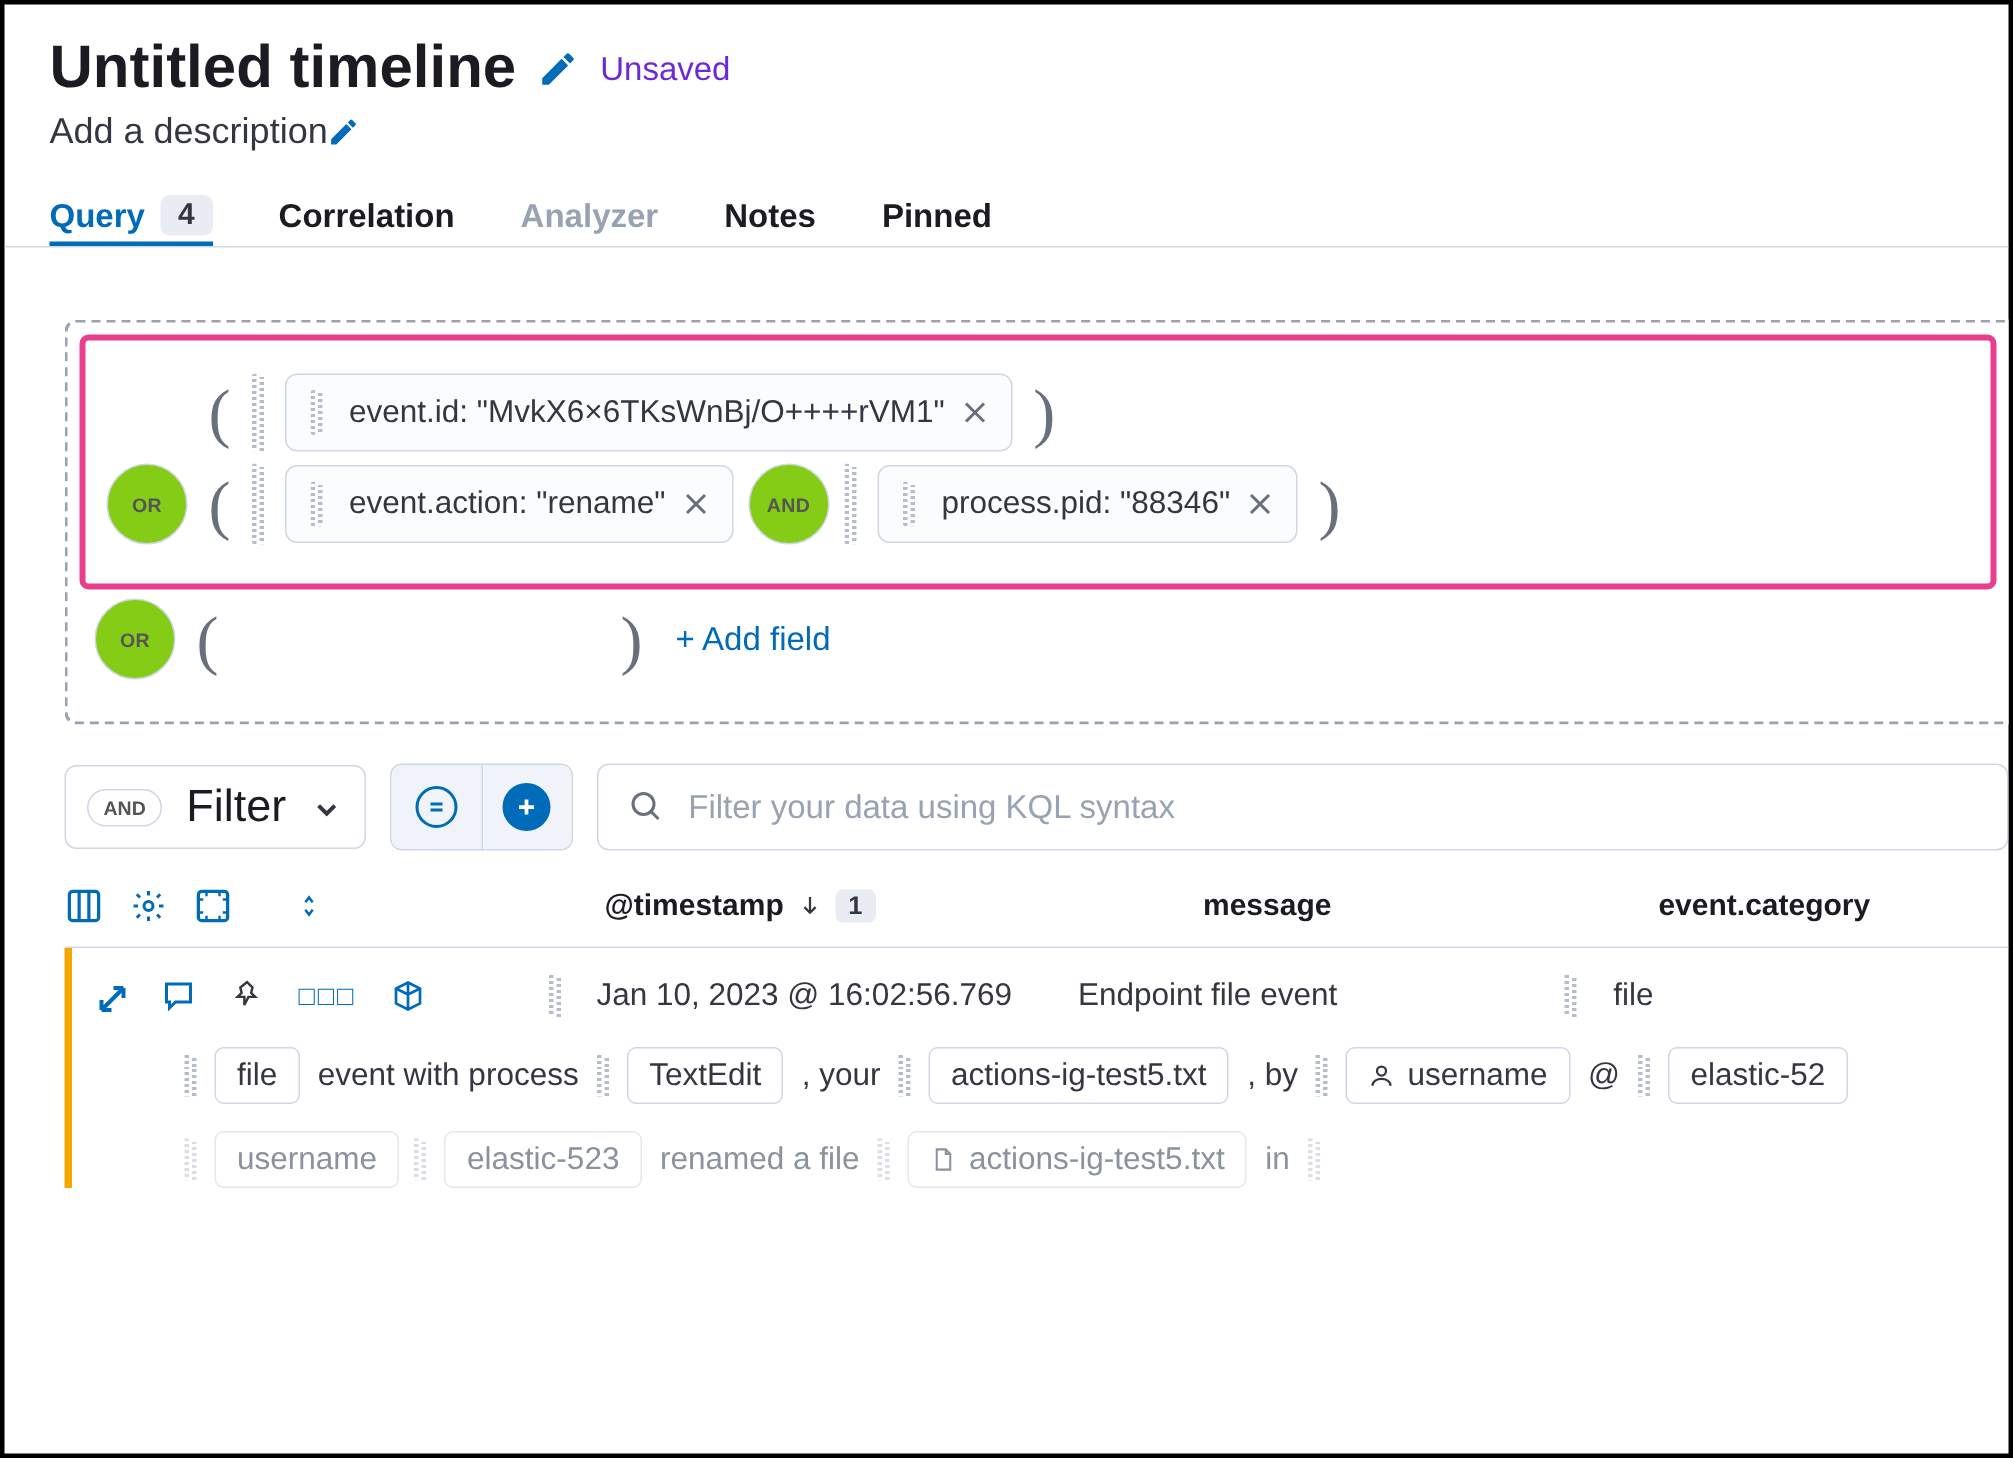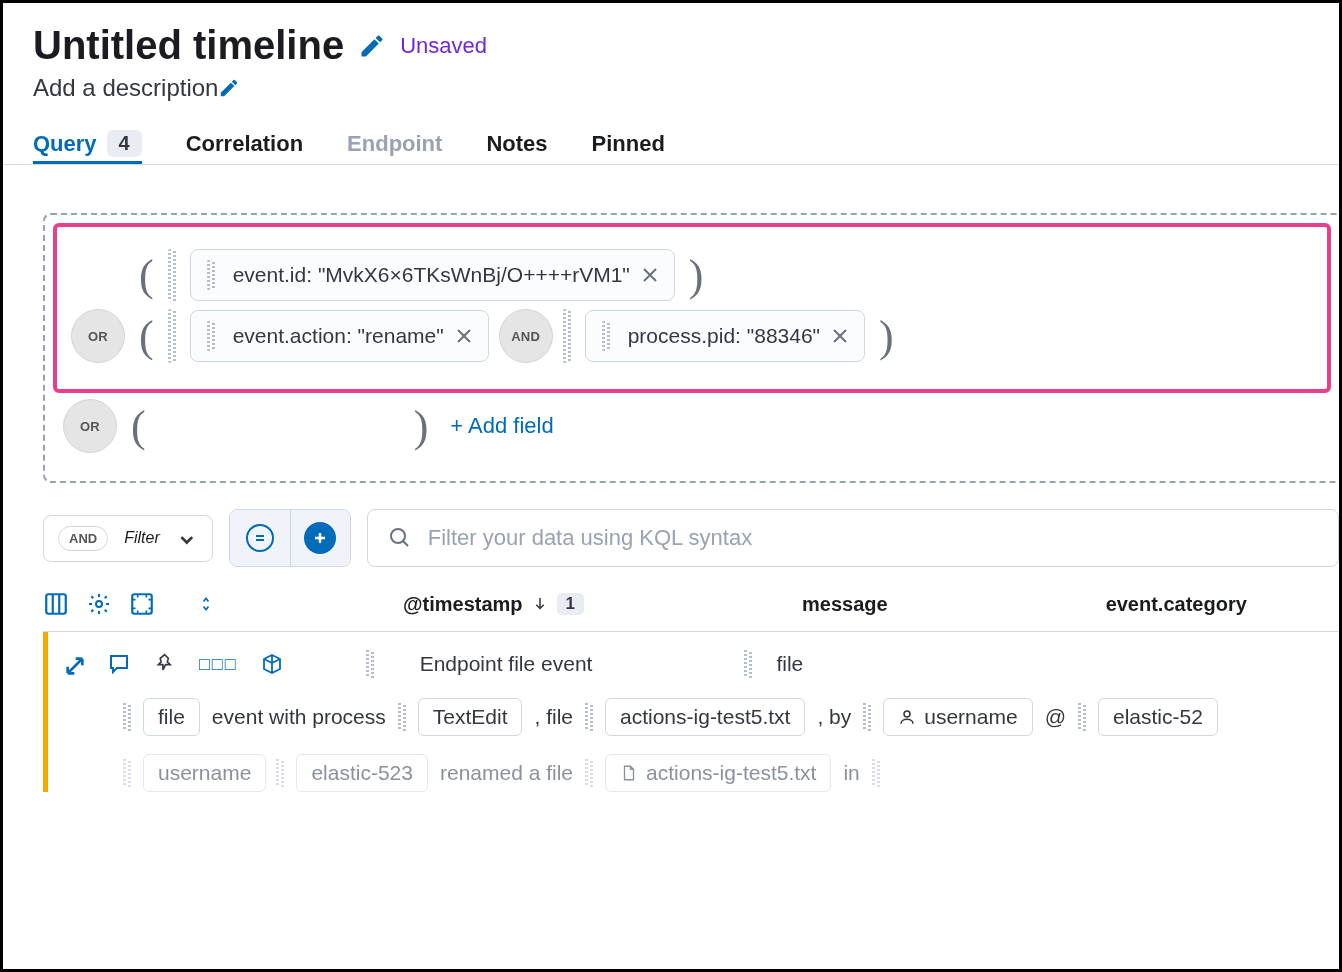--- a/index.html
+++ b/index.html
@@ -32,33 +32,33 @@
   .time-btn { display:flex; align-items:center; gap:10px; background:#e9eef7; border-right:1px solid #cfd6e4; padding:0 20px; cursor:pointer;}
   .cal-icon { width:24px; height:24px; color:#006bb8; }
   .chev { width:14px; height:14px; color:#006bb8; }
   .time-text { flex:1; text-align:center; font-size:22px; color:#343741; padding:16px 0;}
   
   .dropzone { margin-top:20px; border:2px dashed #98a2b3; border-radius:8px; padding:20px 18px 20px 18px; position:relative; border-right:none; border-top-right-radius:0; border-bottom-right-radius:0;}
   .dropzone::after{ content:""; position:absolute; right:-2px; top:-2px; bottom:-2px; width:4px; background:#fff;}
   .highlight-box { border:4px solid #e83e8c; border-radius:6px; padding:14px 14px 18px 14px; margin:-12px -10px 4px -10px; background:#fff;}
   
   .qrow { display:flex; align-items:center; gap:10px; margin:8px 0; }
-  .op-chip { width:54px; height:54px; border:1px solid #cfd6e4; border-radius:50%; background:#e5e5e5; display:flex; align-items:center; justify-content:center; font-size:13px; font-weight:600; color:#555; letter-spacing:0.3px;}
+  .op-chip { width:54px; height:54px; border:1px solid #cfd6e4; border-radius:50%; background:#84cc16; display:flex; align-items:center; justify-content:center; font-size:13px; font-weight:600; color:#555; letter-spacing:0.3px;}
   .paren { font-size:44px; color:#69707d; font-family: Georgia, serif; padding:0 4px;}
   .drag { width:10px; align-self:stretch; background: repeating-linear-gradient(to bottom, #b5bdcc 0 2px, transparent 2px 4px), repeating-linear-gradient(to bottom, #b5bdcc 0 2px, transparent 2px 4px); background-size:3px 100%, 3px 100%; background-position:0 0, 5px 2px; background-repeat:no-repeat; border-radius:2px; margin-right:2px; cursor:grab;}
   .pill { display:flex; align-items:center; gap:12px; border:1px solid #cfd6e4; background:#fbfcfe; padding:10px 16px; border-radius:8px; font-size:21px; color:#343741;}
   .pill .x { width:16px; height:16px; color:#69707d; cursor:pointer;}
   .pill .drag{ height:30px; margin-right:4px;}
   .add-field { color:#006bb8; font-size:22px; cursor:pointer; margin-left:8px;}
   .spacer-or { width:54px; }
 
   .filter-row { display:flex; align-items:center; gap:16px; margin-top:26px;}
   .filter-left { display:flex; align-items:center; gap:16px; border:1px solid #cfd6e4; border-radius:8px; padding:10px 18px 10px 14px;}
   .and-sm { border:1px solid #cfd6e4; border-radius:16px; padding:4px 10px; font-size:13px; font-weight:600; color:#555;}
-  .filter-label { font-size:16px; color:#1a1c21;font-style:italic;}
+  .filter-label { font-size:30px; color:#1a1c21;}
   .chev-dn { width:18px; height:18px; color:#343741;}
   .icon-pair { display:flex; border:1px solid #cfd6e4; border-radius:8px; overflow:hidden;}
   .icon-btn { width:60px; height:56px; display:flex; align-items:center; justify-content:center; background:#f0f3f9; cursor:pointer;}
   .icon-btn + .icon-btn { border-left:1px solid #cfd6e4;}
   .circ-eq { width:28px; height:28px; border:2px solid #006bb8; border-radius:50%; display:flex; align-items:center; justify-content:center; color:#006bb8;}
   .circ-plus { width:32px; height:32px; background:#006bb8; border-radius:50%; display:flex; align-items:center; justify-content:center; color:#fff;}
   .kql { flex:1; display:flex; align-items:center; gap:16px; border:1px solid #cfd6e4; border-radius:8px; padding:0 20px; height:58px;text-align:right;}
   .mag { width:24px; height:24px; color:#69707d;}
   .kql-text { font-size:22px; color:#98a2b3;}
 
@@ -168,21 +168,21 @@
       </svg>
   </div>
 </div>
 
 <div class="tabs">
   <div class="tab active">
     <span>Query</span>
     <span class="badge">4</span>
   </div>
   <div class="tab">Correlation</div>
-  <div class="tab disabled">Endpoint</div>
+  <div class="tab disabled">Analyzer</div>
   <div class="tab">Notes</div>
   <div class="tab">Pinned</div>
 </div>
 
 <div class="body-area">
 
   <div class="dropzone">
     <div class="highlight-box">
       <div class="qrow">
         <div class="spacer-or"></div>
@@ -295,32 +295,33 @@
           <use href="#comment"></use>
         </svg>
       <svg class="row-icon dark" viewBox="0 0 24 24">
           <use href="#pin"></use>
         </svg>
       <span class="dots">□□□</span>
       <svg class="row-icon" viewBox="0 0 24 24">
           <use href="#cube"></use>
         </svg>
       <div class="vdrag" style="margin-left:60px;"></div>
+      <span class="cell">Jan 10, 2023 @ 16:02:56.769</span>
       <span class="cell" style="margin-left:22px;">Endpoint file event</span>
       <div class="vdrag" style="margin-left:130px;"></div>
       <span class="cell">file</span>
     </div>
 
     <div class="detail-row">
       <div class="vdrag"></div>
       <span class="token">file</span>
       <span class="plain">event with process</span>
       <div class="vdrag"></div>
       <span class="token">TextEdit</span>
-      <span class="plain">, file</span>
+      <span class="plain">, your</span>
       <div class="vdrag"></div>
       <span class="token">actions-ig-test5.txt</span>
       <span class="plain">, by</span>
       <div class="vdrag"></div>
       <span class="token">
         <svg class="user-ico" viewBox="0 0 24 24">
             <use href="#user"></use>
           </svg>
         <span>username</span>
       </span>

